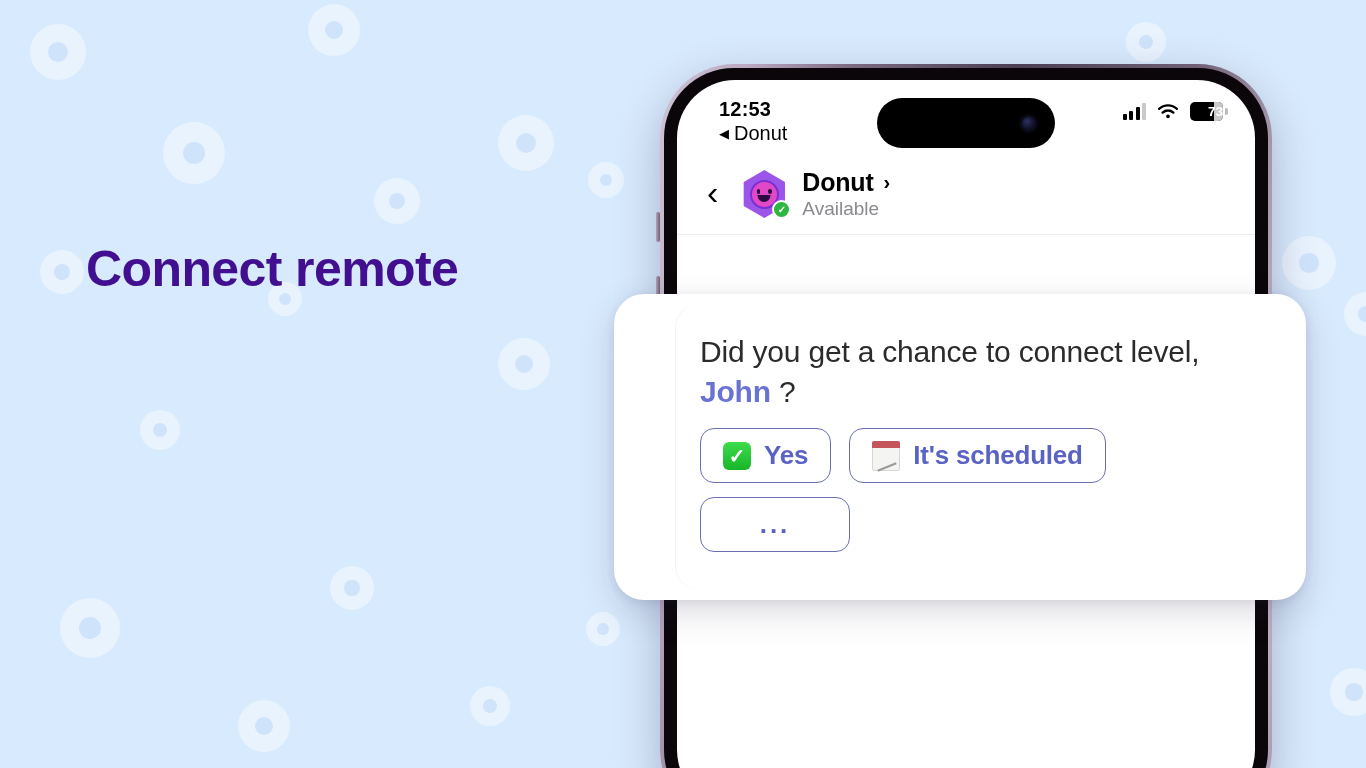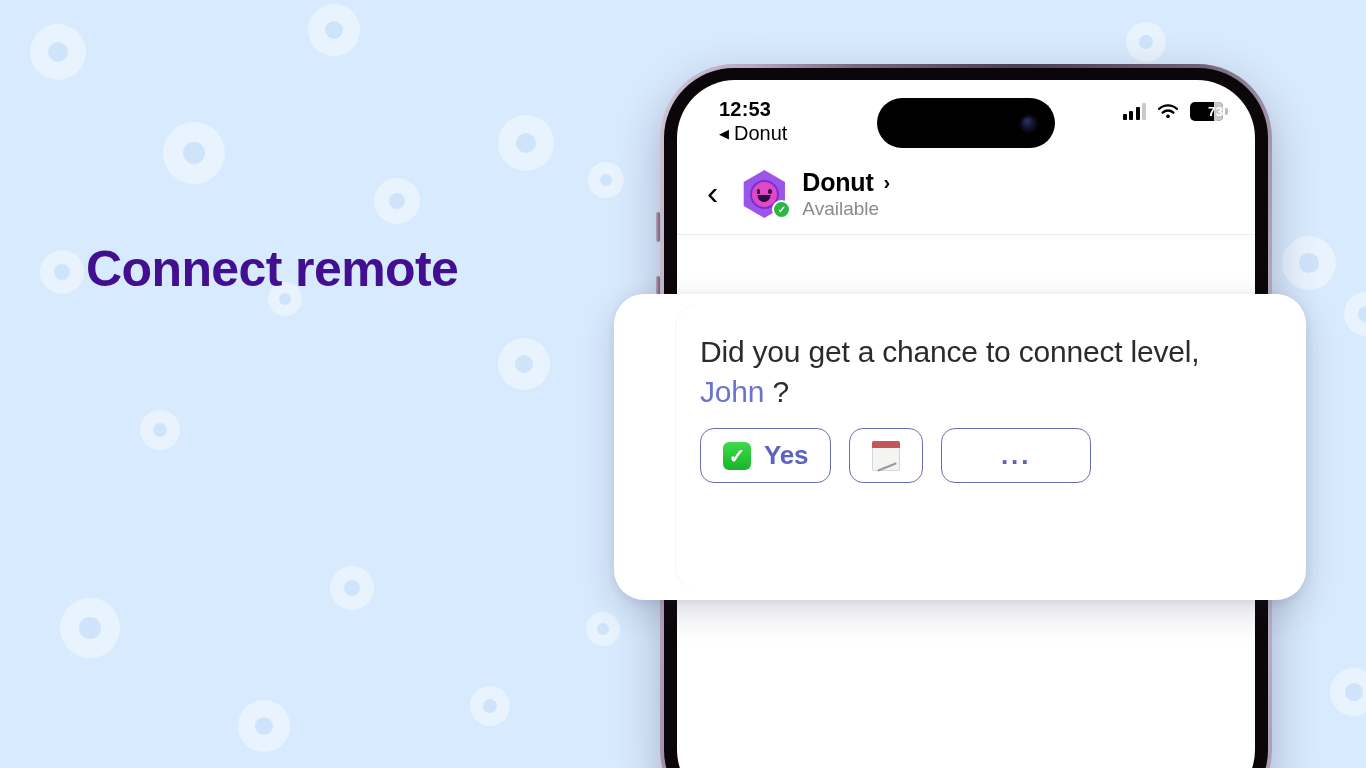--- a/index.html
+++ b/index.html
@@ -167,21 +167,21 @@
     position:absolute; left:62px; top:10px;
     width:572px; height:286px;
     background:#fff; border-radius:24px;
     box-shadow:-1px 0 0 rgba(0,0,0,.045);
     padding:28px 26px 0 24px;
   }
   #message-text {
     font-size:30px; line-height:40px; color:#2b2b2b; font-weight:400;
     letter-spacing:-.2px; margin-bottom:16px;
   }
-  #message-text .mention { color:#6a73d4; font-weight:400; }
+  #message-text .mention { color:#6a73d4; font-weight:700; }
 
   #reply-buttons { display:flex; flex-wrap:wrap; gap:14px 18px; }
   .reply-btn {
     display:flex; align-items:center; justify-content:center; gap:13px;
     height:55px; padding:0 22px;
     border:1.8px solid #6a6fb2; border-radius:14px;
     background:#fff; cursor:pointer;
     color:#5a62c4; font-size:26px; font-weight:700; letter-spacing:-.2px;
     white-space:nowrap;
   }
@@ -324,20 +324,21 @@
 
     <div id="reply-buttons">
 
       <button class="reply-btn">
         <span class="emoji-box check">✓</span>
         <span>Yes</span>
       </button>
 
       <button class="reply-btn">
         <span class="emoji-notepad"></span>
+        <span>It's scheduled</span>
       </button>
 
 
       <button class="reply-btn ellipsis">
         <span>...</span>
       </button>
 
     </div>
   </div>
 </div>

